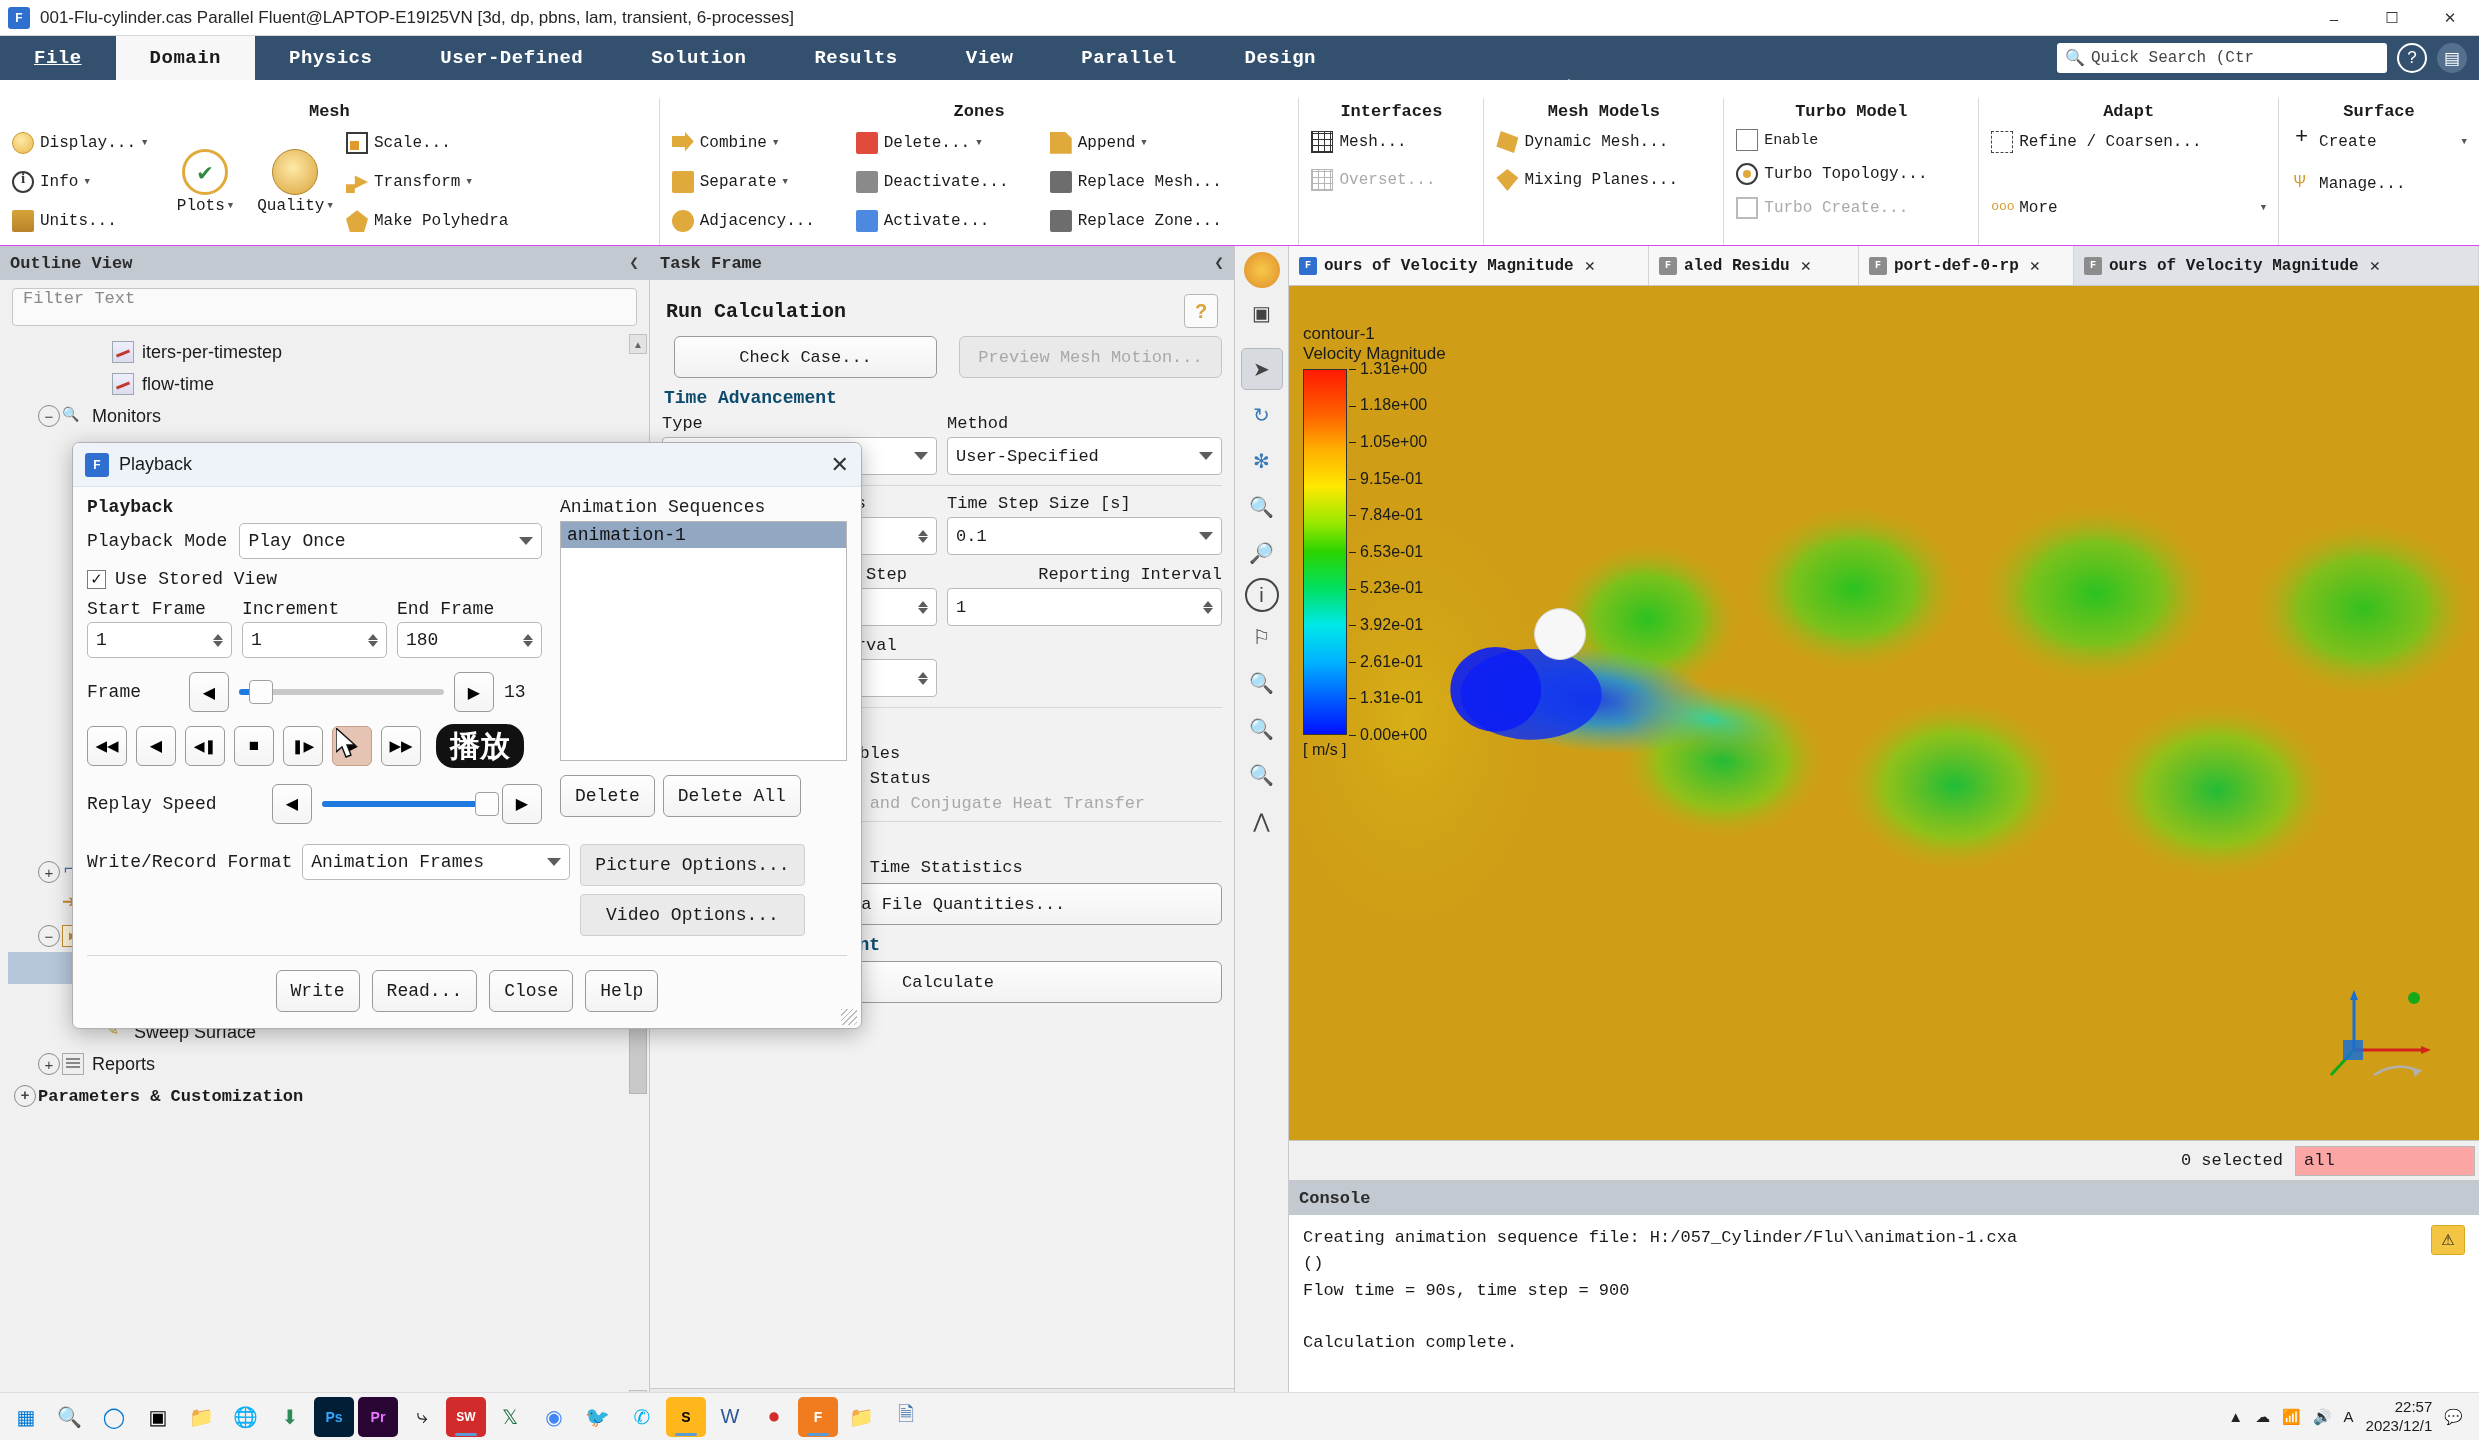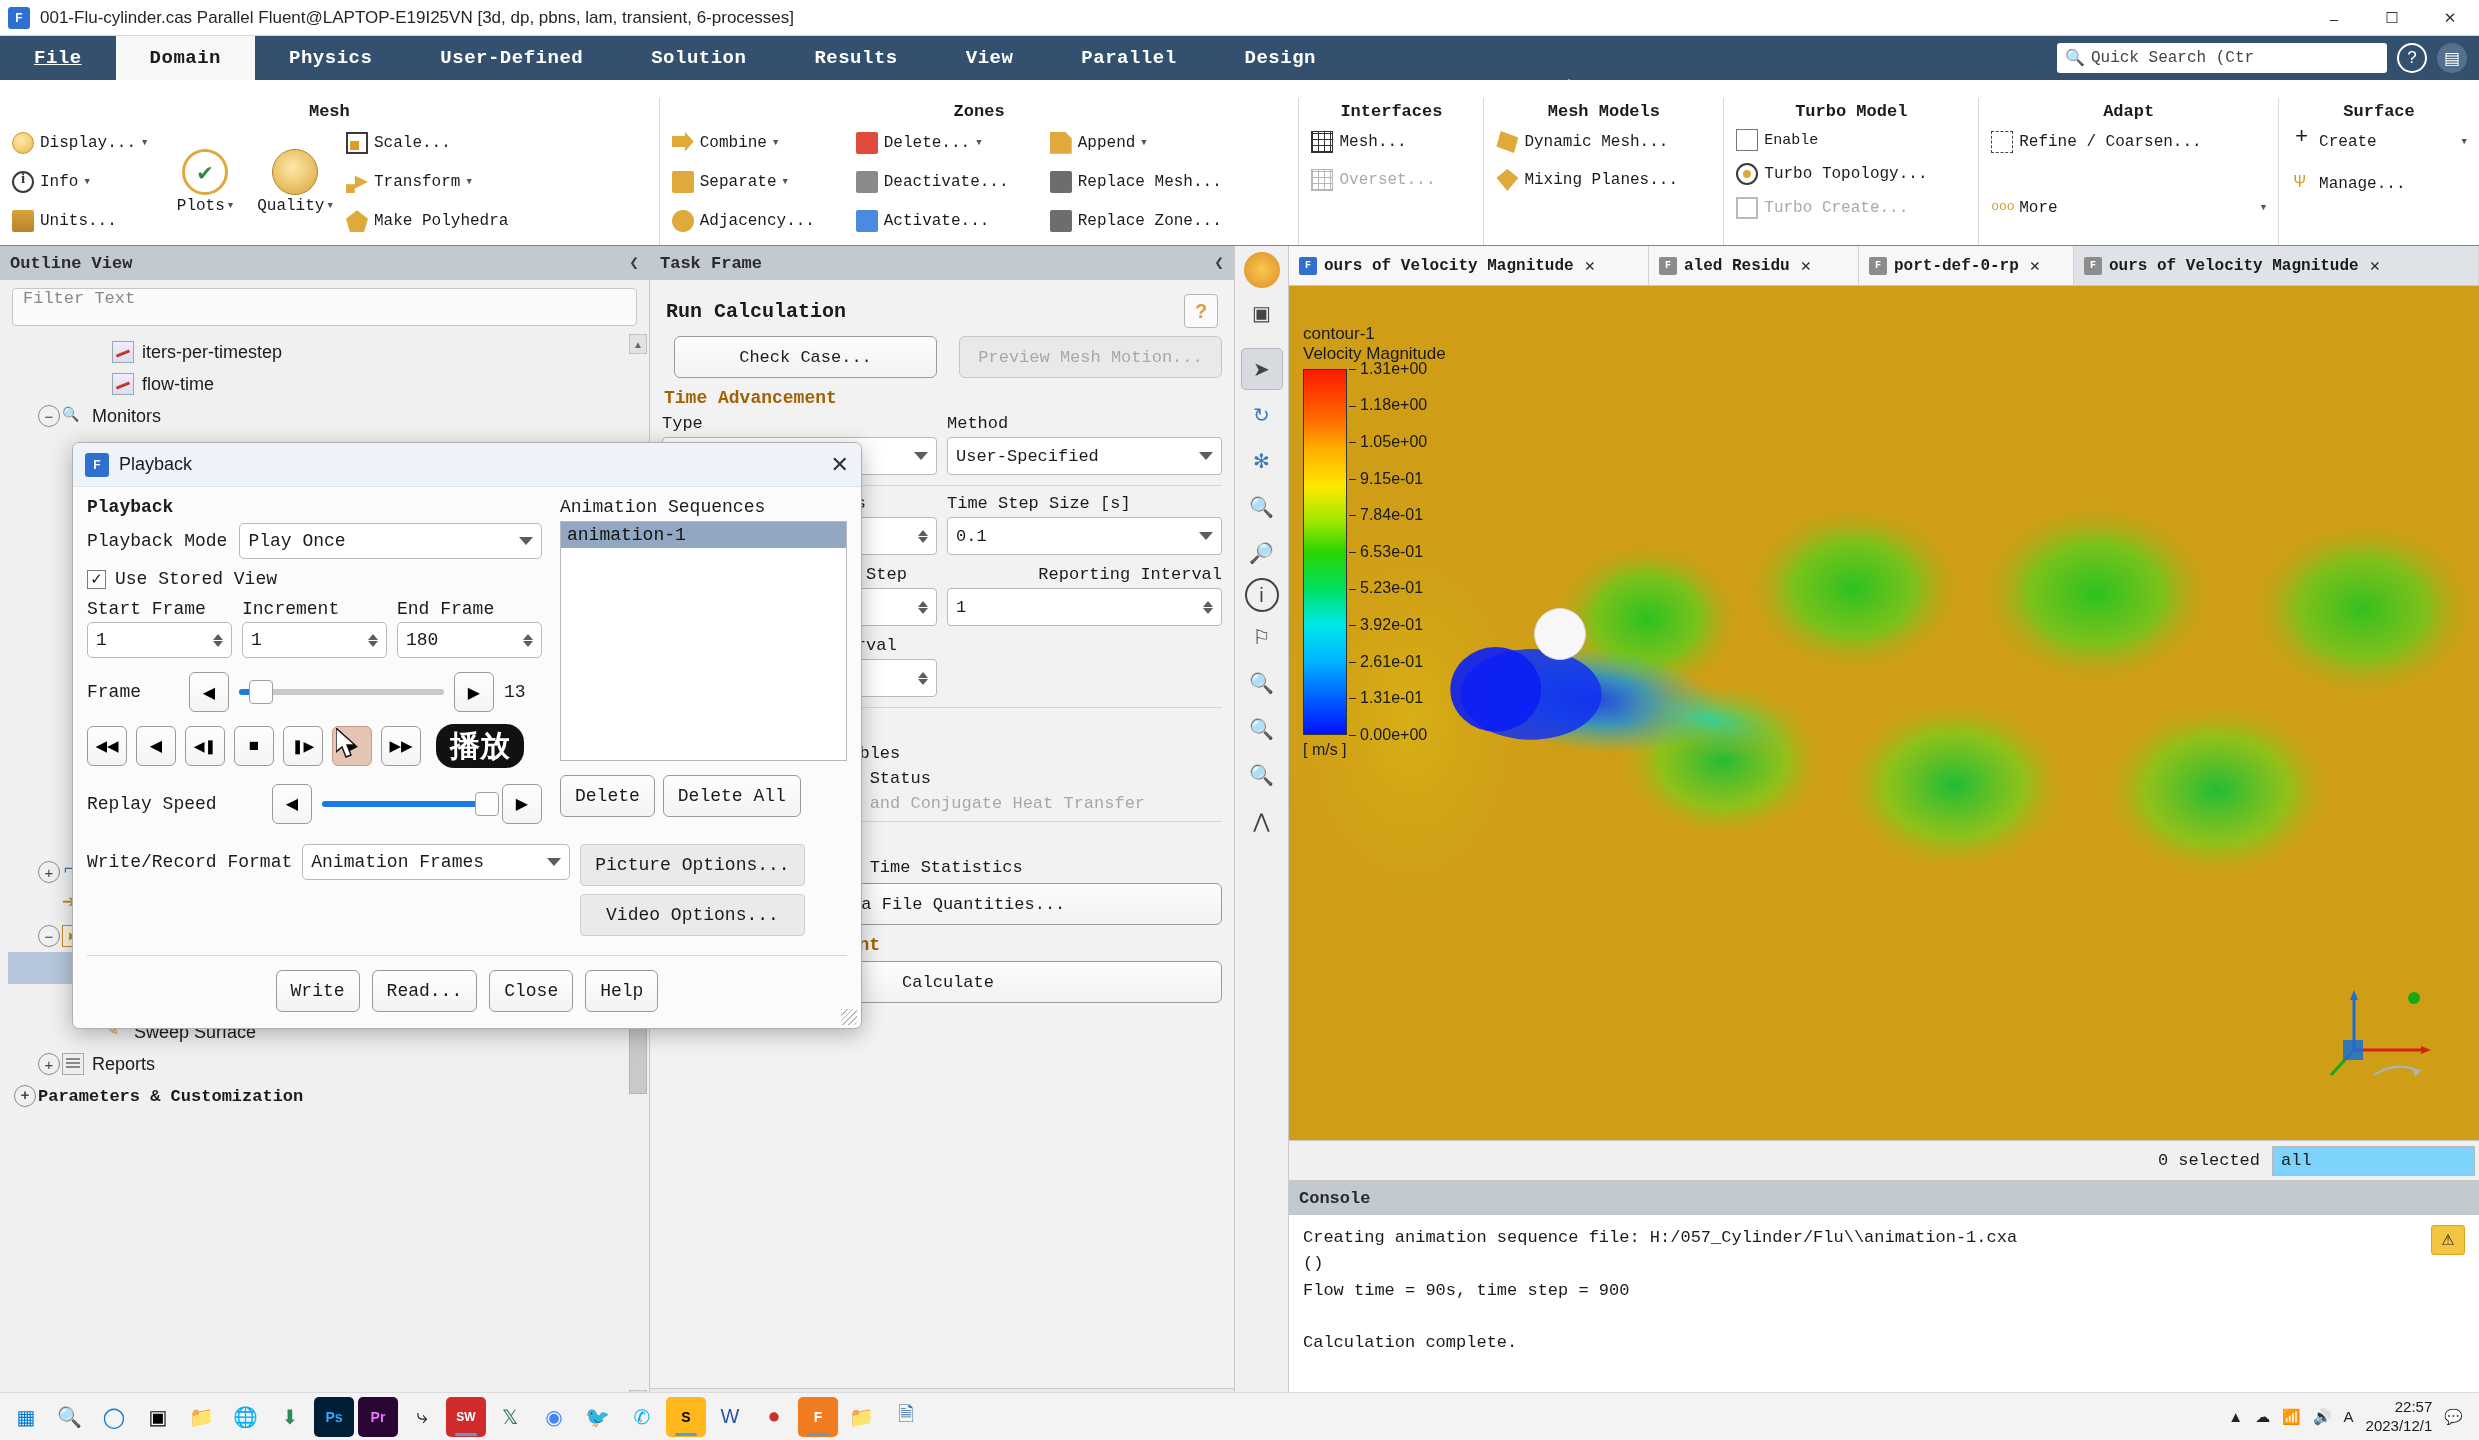--- a/index.html
+++ b/index.html
@@ -178,21 +178,21 @@
   .inp { border:1px solid #b9b9b9; border-radius:4px; background:#ffffff; height:38px;
     display:flex; align-items:center; padding:0 8px; font-family:"Liberation Mono", monospace;
     font-size:17px; color:#1b1b1b; }
   .spin { margin-left:auto; display:flex; flex-direction:column; gap:1px;}
   .spin i { border-left:5px solid transparent; border-right:5px solid transparent; display:block;}
   .spin i.up { border-bottom:6px solid #5d5d5d; }
   .spin i.dn { border-top:6px solid #5d5d5d; }
   .dd-caret { margin-left:auto; border-left:7px solid transparent; border-right:7px solid transparent;
     border-top:8px solid #5d5d5d; }
   .sec-title { font-family:"Liberation Mono", monospace; font-weight:bold; font-size:18px;
-    color:#a16207; margin:10px 0 6px 2px; }
+    color:#0c4a6e; margin:10px 0 6px 2px; }
   .hr { border-top:1px solid #d6d6d6; margin:8px 0; }
   .chkline { display:flex; align-items:center; gap:8px; font-family:"Liberation Mono", monospace;
     font-size:17px; color:#1b1b1b; margin-bottom:6px;}
   .chkline.dim { color:#a8a8a8; }
   .cbox { width:16px;height:16px;border:1px solid #8d8d8d;background:#fff;border-radius:2px;flex:0 0 16px;}
   #tp-hscroll { height:22px; background:#eaeaea; border-top:1px solid #ccc; display:flex; align-items:center;}
 
   
   #graphics { flex:1; display:flex; flex-direction:column; background:#ffffff; min-width:0;}
   #gtoolbar { width:54px; background:#f0f0f0; border-right:1px solid #c9c9c9;
@@ -227,21 +227,21 @@
     transform: translateY(-50%); }
   .legend-tick .dash { display:inline-block; width:7px; height:1px; background:#222; vertical-align:middle;
     margin-right:4px;}
   .legend-units { font-size:16px; color:#1a1a1a; margin-top:6px;}
   #cylinder { position:absolute; width:52px; height:52px; border-radius:50%; background:#f7f7f7;
     border:1px solid #d8d8d8; left:245px; top:322px; }
   #axis-triad { position:absolute; right:40px; bottom:50px; width:120px; height:110px; }
   #sel-bar { height:40px; background:#f0f0f0; border-top:1px solid #c6c6c6; display:flex;
     align-items:center; justify-content:flex-end; gap:12px; padding-right:4px;
     font-family:"Liberation Mono", monospace; font-size:17px; color:#1b1b1b;}
-  #sel-bar .selbox { border:1px solid #b9b9b9; background:#7dd3fc; height:30px; width:203px;
+  #sel-bar .selbox { border:1px solid #b9b9b9; background:#fca5a5; height:30px; width:180px;
     display:flex; align-items:center; padding:0 8px;}
 
   
   #console { height:230px; border-top:1px solid #c6c6c6; display:flex; flex-direction:column;
     background:#ffffff; position:relative;}
   #console-body { flex:1; padding:10px 14px; font-family:"Liberation Mono", monospace;
     font-size:17px; color:#1b1b1b; line-height:1.55; background:#fff;}
   #console-warn { position:absolute; right:14px; top:44px; width:34px; height:30px;
     background:#f4c542; border:1px solid #d4a820; border-radius:3px; display:flex;
     align-items:center; justify-content:center; font-size:15px; color:#222;}

